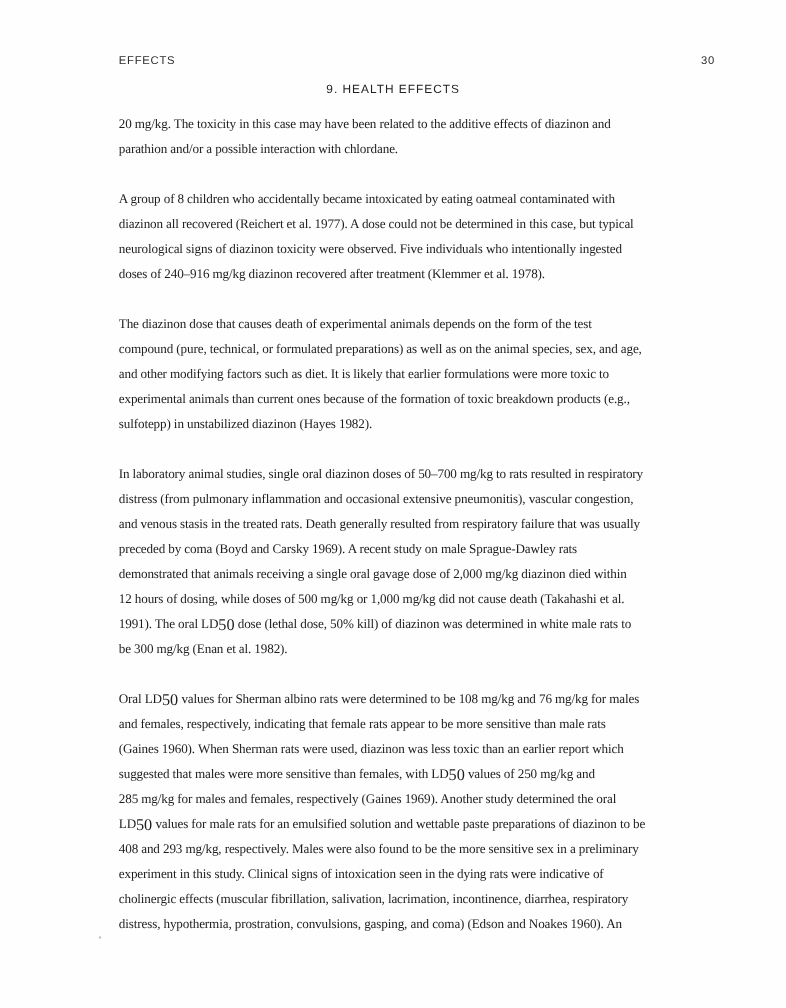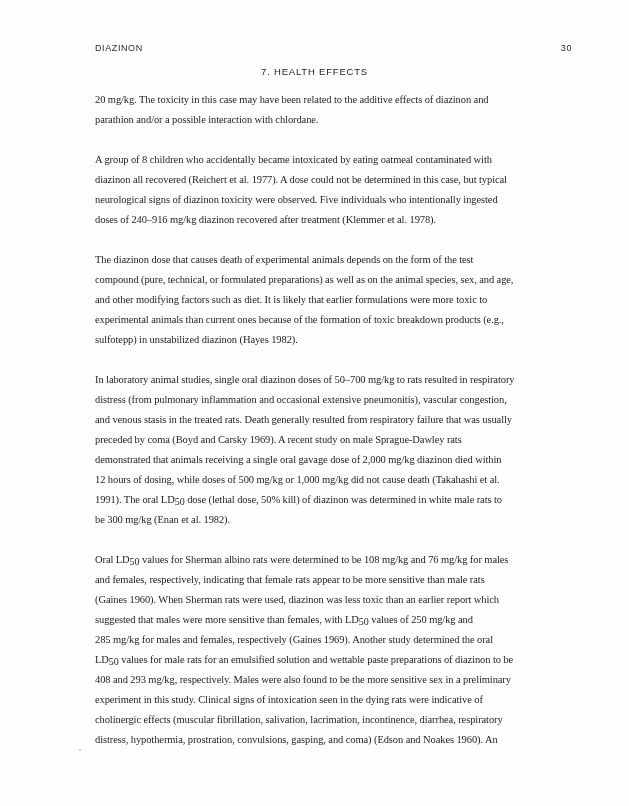--- a/index.html
+++ b/index.html
@@ -48,46 +48,46 @@
     line-height: 20px;
     letter-spacing: -0.1px;
     color: #1d1d1d;
     white-space: nowrap;
   }
   .doc-body p {
     margin: 0 0 20px 0;
     font-family: Liberation Serif, serif;
   }
   .doc-body sub {
-    font-size: 10px;
+    font-size: 13px;
     line-height: 0;
     vertical-align: -2px;
     letter-spacing: 0;
   }
   .scan-dot {
     position: absolute;
     left: 79px;
     top: 749px;
     width: 2px;
     height: 2px;
     background: #c4c4c4;
     border-radius: 50%;
   }
 </style>
 </head>
 <body>
 
 <div class="page">
 
   <div class="running-header">
-    <span>DIAZINON</span>
+    <span>EFFECTS</span>
     <span>30</span>
   </div>
 
-  <div class="section-heading">7. HEALTH EFFECTS</div>
+  <div class="section-heading">9. HEALTH EFFECTS</div>
 
   <div class="doc-body">
     <p>20 mg/kg. The toxicity in this case may have been related to the additive effects of diazinon and<br>parathion and/or a possible interaction with chlordane.</p>
     <p>A group of 8 children who accidentally became intoxicated by eating oatmeal contaminated with<br>diazinon all recovered (Reichert et al. 1977). A dose could not be determined in this case, but typical<br>neurological signs of diazinon toxicity were observed. Five individuals who intentionally ingested<br>doses of 240–916 mg/kg diazinon recovered after treatment (Klemmer et al. 1978).</p>
     <p>The diazinon dose that causes death of experimental animals depends on the form of the test<br>compound (pure, technical, or formulated preparations) as well as on the animal species, sex, and age,<br>and other modifying factors such as diet. It is likely that earlier formulations were more toxic to<br>experimental animals than current ones because of the formation of toxic breakdown products (e.g.,<br>sulfotepp) in unstabilized diazinon (Hayes 1982).</p>
     <p>In laboratory animal studies, single oral diazinon doses of 50–700 mg/kg to rats resulted in respiratory<br>distress (from pulmonary inflammation and occasional extensive pneumonitis), vascular congestion,<br>and venous stasis in the treated rats. Death generally resulted from respiratory failure that was usually<br>preceded by coma (Boyd and Carsky 1969). A recent study on male Sprague-Dawley rats<br>demonstrated that animals receiving a single oral gavage dose of 2,000 mg/kg diazinon died within<br>12 hours of dosing, while doses of 500 mg/kg or 1,000 mg/kg did not cause death (Takahashi et al.<br>1991). The oral LD<sub>50</sub> dose (lethal dose, 50% kill) of diazinon was determined in white male rats to<br>be 300 mg/kg (Enan et al. 1982).</p>
     <p>Oral LD<sub>50</sub> values for Sherman albino rats were determined to be 108 mg/kg and 76 mg/kg for males<br>and females, respectively, indicating that female rats appear to be more sensitive than male rats<br>(Gaines 1960). When Sherman rats were used, diazinon was less toxic than an earlier report which<br>suggested that males were more sensitive than females, with LD<sub>50</sub> values of 250 mg/kg and<br>285 mg/kg for males and females, respectively (Gaines 1969). Another study determined the oral<br>LD<sub>50</sub> values for male rats for an emulsified solution and wettable paste preparations of diazinon to be<br>408 and 293 mg/kg, respectively. Males were also found to be the more sensitive sex in a preliminary<br>experiment in this study. Clinical signs of intoxication seen in the dying rats were indicative of<br>cholinergic effects (muscular fibrillation, salivation, lacrimation, incontinence, diarrhea, respiratory<br>distress, hypothermia, prostration, convulsions, gasping, and coma) (Edson and Noakes 1960). An</p>
   </div>
 
   <div class="scan-dot"></div>

